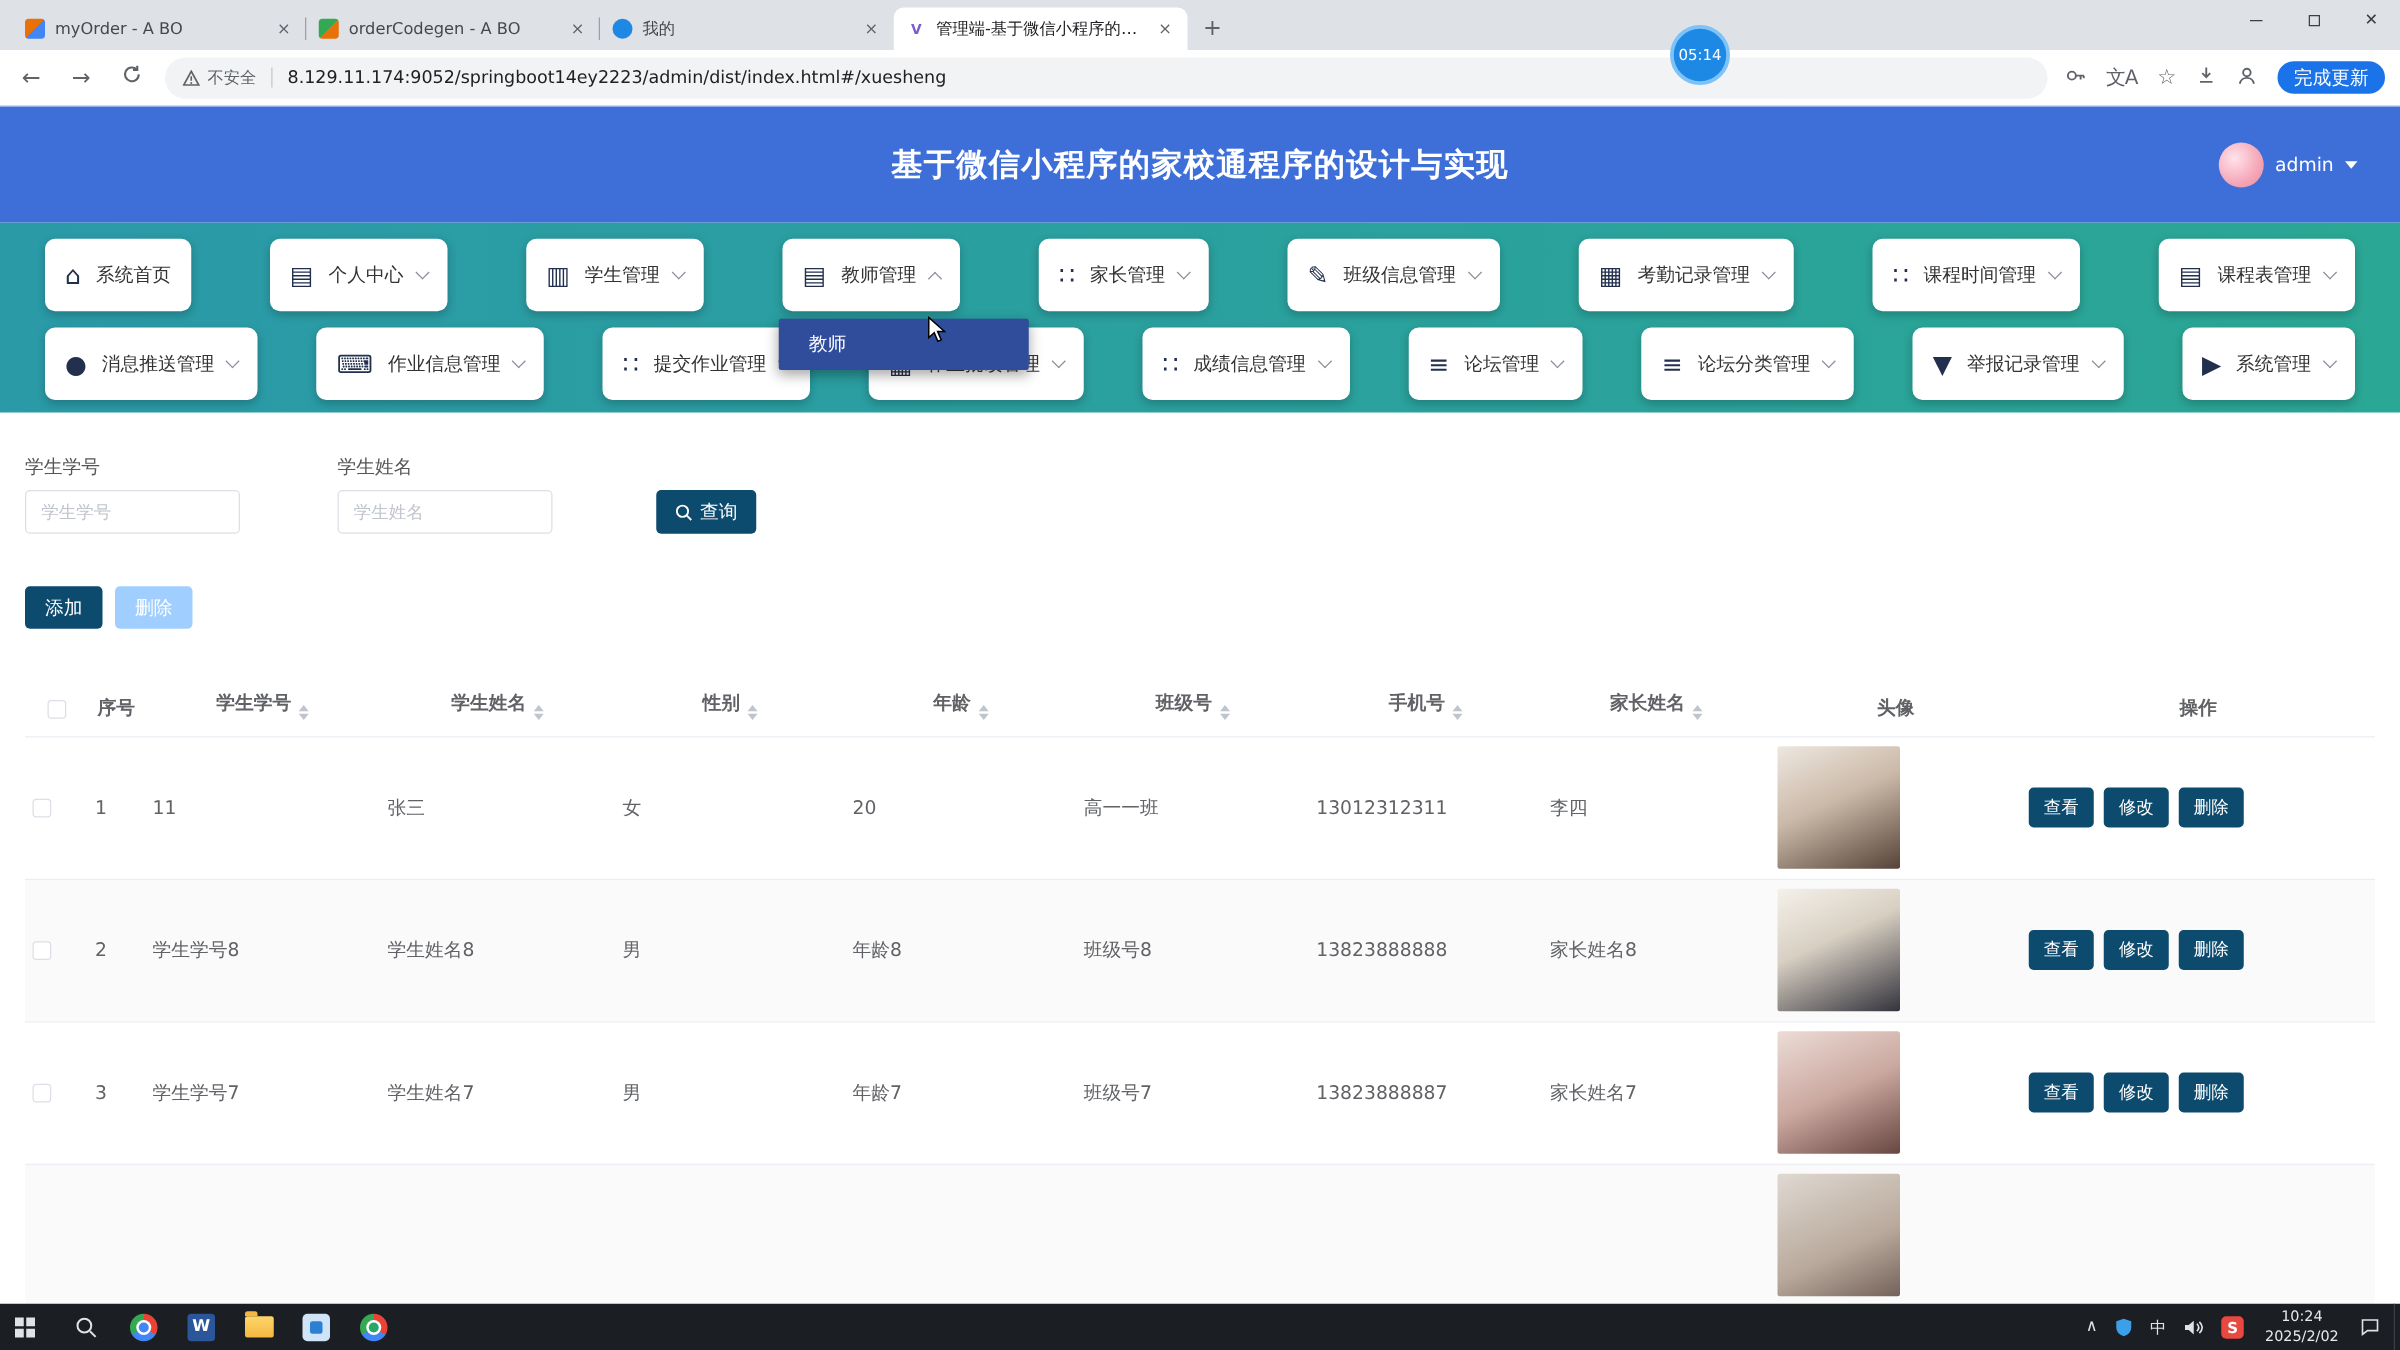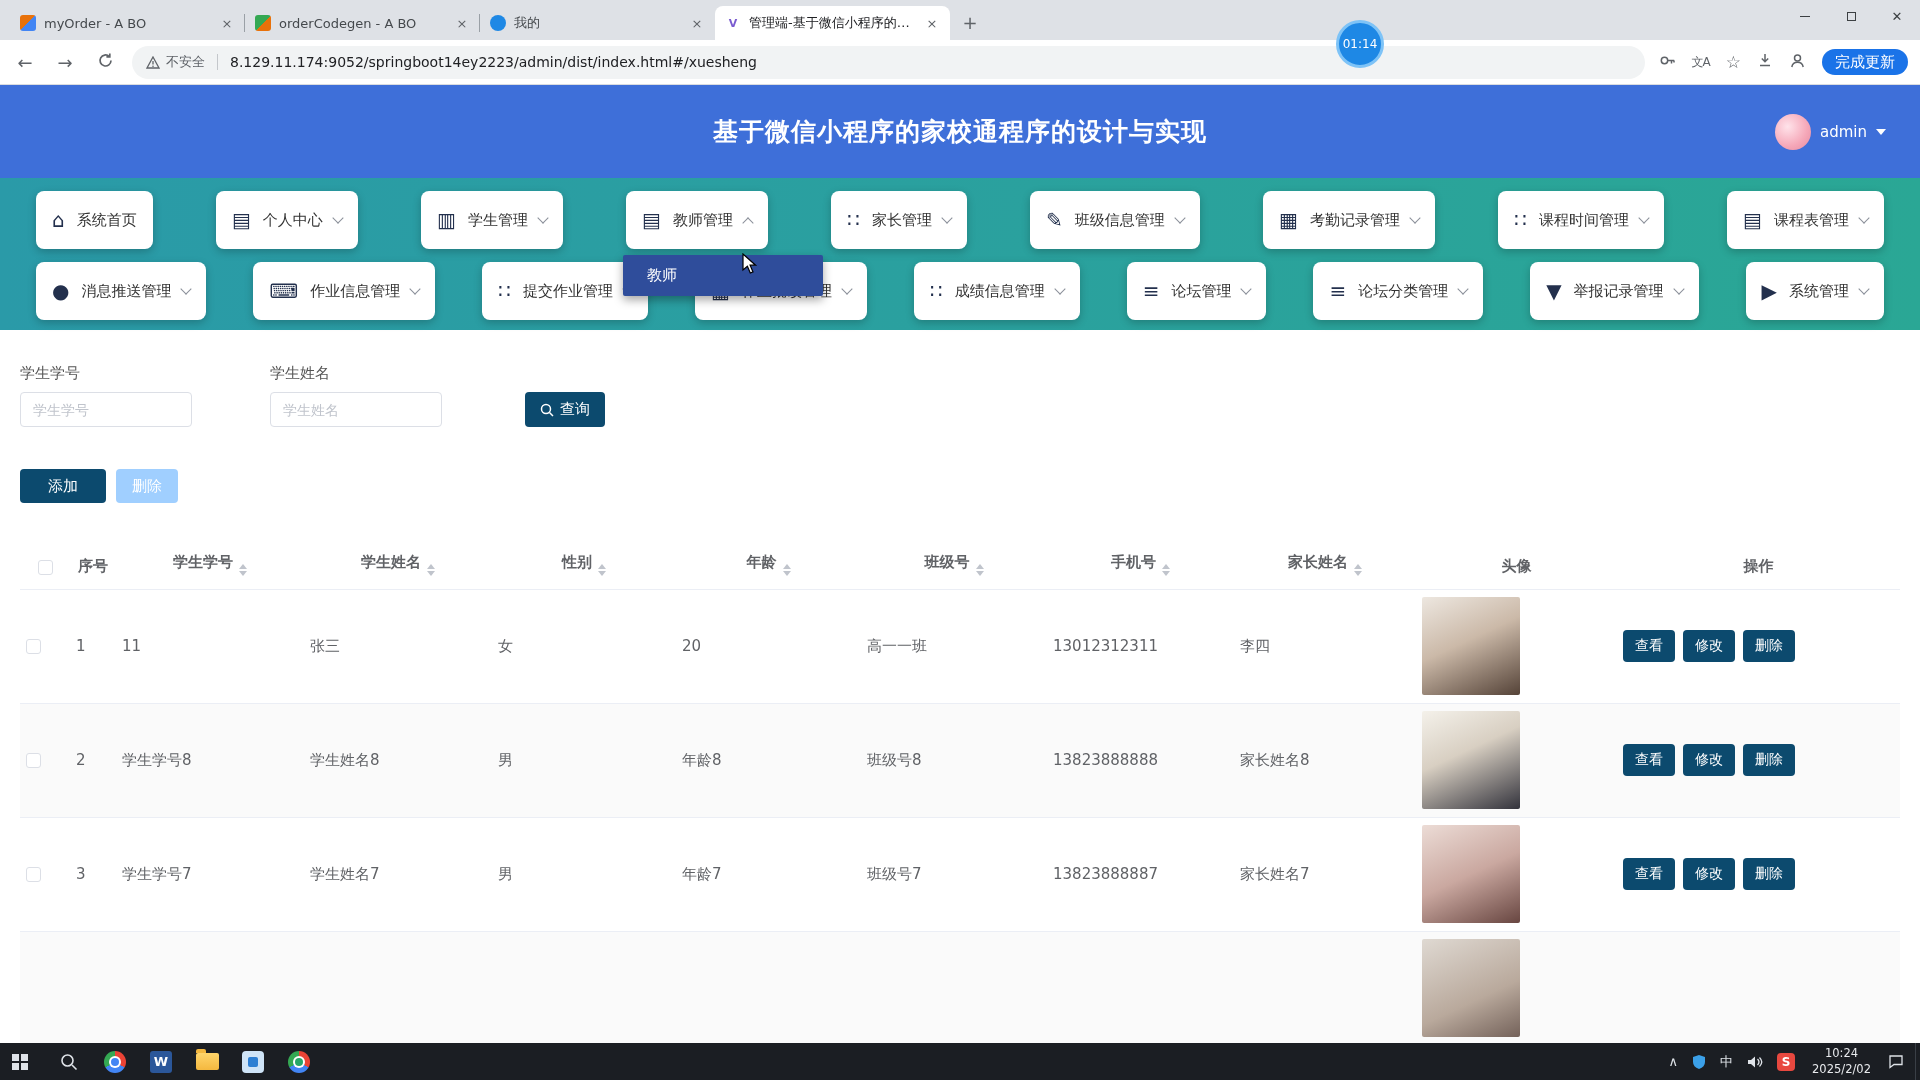--- a/index.html
+++ b/index.html
@@ -29,21 +29,21 @@
 
   
   .toolbar { height:45px; background:#fff; border-bottom:1px solid #dadce0; display:flex; align-items:center; padding:0 12px; gap:14px; flex:0 0 auto; }
   .nav-btn { font-size:18px; color:#5f6368; width:26px; text-align:center; }
   .omnibox { flex:1; height:33px; background:#f1f3f4; border-radius:17px; display:flex; align-items:center; padding:0 14px; gap:8px; }
   .sec-chip { display:flex; align-items:center; gap:6px; color:#5f6368; font-size:13px; }
   .omni-div { width:1px; height:16px; background:#c4c7cb; margin:0 4px; }
   .url-text { color:#202124; font-size:14px; white-space:nowrap; overflow:hidden; }
   .tb-icons { display:flex; align-items:center; gap:16px; color:#5f6368; }
   .star-glyph { font-size:17px; }
-  .translate-glyph { font-size:12px; letter-spacing:-1px; }
+  .translate-glyph { font-size:16px; letter-spacing:-1px; }
   .update-pill { height:26px; border-radius:13px; background:#1a73e8; color:#fff; font-size:15px; display:flex; align-items:center; padding:5px 13px; white-space:nowrap;font-family:Liberation Mono, monospace; }
   .timer-badge { position:absolute; left:1336px; top:20px; width:48px; height:48px; border-radius:50%; background:#1e88e5; border:3px solid #7ec3f7;
                  color:#fff; font-size:12px; display:flex; align-items:center; justify-content:center; z-index:50; }
 
   
   .page { flex:1 1 auto; overflow:hidden; display:flex; flex-direction:column; background:#fff; }
   .site-header { height:93px; background:#3e6fd9; position:relative; display:flex; align-items:center; justify-content:center; flex:0 0 auto; }
   .site-title { color:#fff; font-size:25px; font-weight:bold; letter-spacing:1px; }
   .user-box { position:absolute; right:34px; top:50%; transform:translateY(-50%); display:flex; align-items:center; gap:9px; color:#fff; font-size:15px; }
   .user-avatar { width:36px; height:36px; border-radius:50%; background:radial-gradient(circle at 35% 35%, #ffe3ea, #f5a7b8 60%, #e58aa0); }
@@ -75,21 +75,21 @@
   .filter-row { margin-top:34px; display:flex; align-items:flex-end; }
   .field { display:flex; flex-direction:column; margin-right:78px; }
   .field-label { font-size:15px; color:#555; margin-bottom:9px; }
   .field input { width:172px; height:35px; border:1px solid #dcdfe6; border-radius:4px; padding:0 12px; font-size:14px; color:#303133; outline:none;
                  font-family:"DejaVu Sans","Liberation Sans",sans-serif; }
   .field input::placeholder { color:#c0c4cc; }
   .btn { border:none; border-radius:4px; background:#0c4a6e; color:#fff; font-size:15px; height:35px; display:inline-flex; align-items:center;
          justify-content:center; gap:6px; padding:0 15px; font-family:"DejaVu Sans","Liberation Sans",sans-serif; }
   .search-btn { margin-left:5px; }
   .action-row { margin-top:42px; display:flex; gap:10px; }
-  .btn.add { padding:0 28px; height:34px; }
+  .btn.add { padding:0 16px; height:34px; }
   .btn.del-disabled { background:#a0cfff; height:34px; padding:0 16px; }
 
   
   .data-table { width:100%; margin-top:42px; border-collapse:collapse; table-layout:fixed; }
   .data-table th { height:44px; font-size:15px; color:#606266; font-weight:bold; text-align:center; border-bottom:1px solid #ebeef5; padding:0 6px; }
   .data-table td { height:114px; font-size:15px; color:#606266; border-bottom:1px solid #ebeef5; padding:0 6px; }
   .data-table tr.striped td { background:#fafafa; }
   .cb { width:15px; height:15px; border:1px solid #dcdfe6; border-radius:3px; background:#fff; display:inline-block; vertical-align:middle; }
   .sort { display:inline-flex; flex-direction:column; margin-left:6px; vertical-align:-2px; }
   .sort .up { width:0; height:0; border:4px solid transparent; border-bottom:5px solid #c0c4cc; margin-bottom:2px; }
@@ -199,21 +199,21 @@
       <span>
         <svg width="17" height="17" viewBox="0 0 17 17">
             <circle cx="8.5" cy="6" r="3" fill="none" stroke="#5f6368" stroke-width="1.5"></circle>
             <path d="M2.8 15 a5.8 5.8 0 0 1 11.4 0" fill="none" stroke="#5f6368" stroke-width="1.5"></path>
           </svg>
       </span>
       <span class="update-pill">完成更新</span>
     </div>
   </div>
 
-  <div class="timer-badge">01:14</div>
+  <div class="timer-badge">05:14</div>
 
   <div class="page">
 
     <div class="site-header">
       <div class="site-title">基于微信小程序的家校通程序的设计与实现</div>
       <div class="user-box">
         <span class="user-avatar"></span>
         <span>admin</span>
         <span class="user-caret"></span>
       </div>

